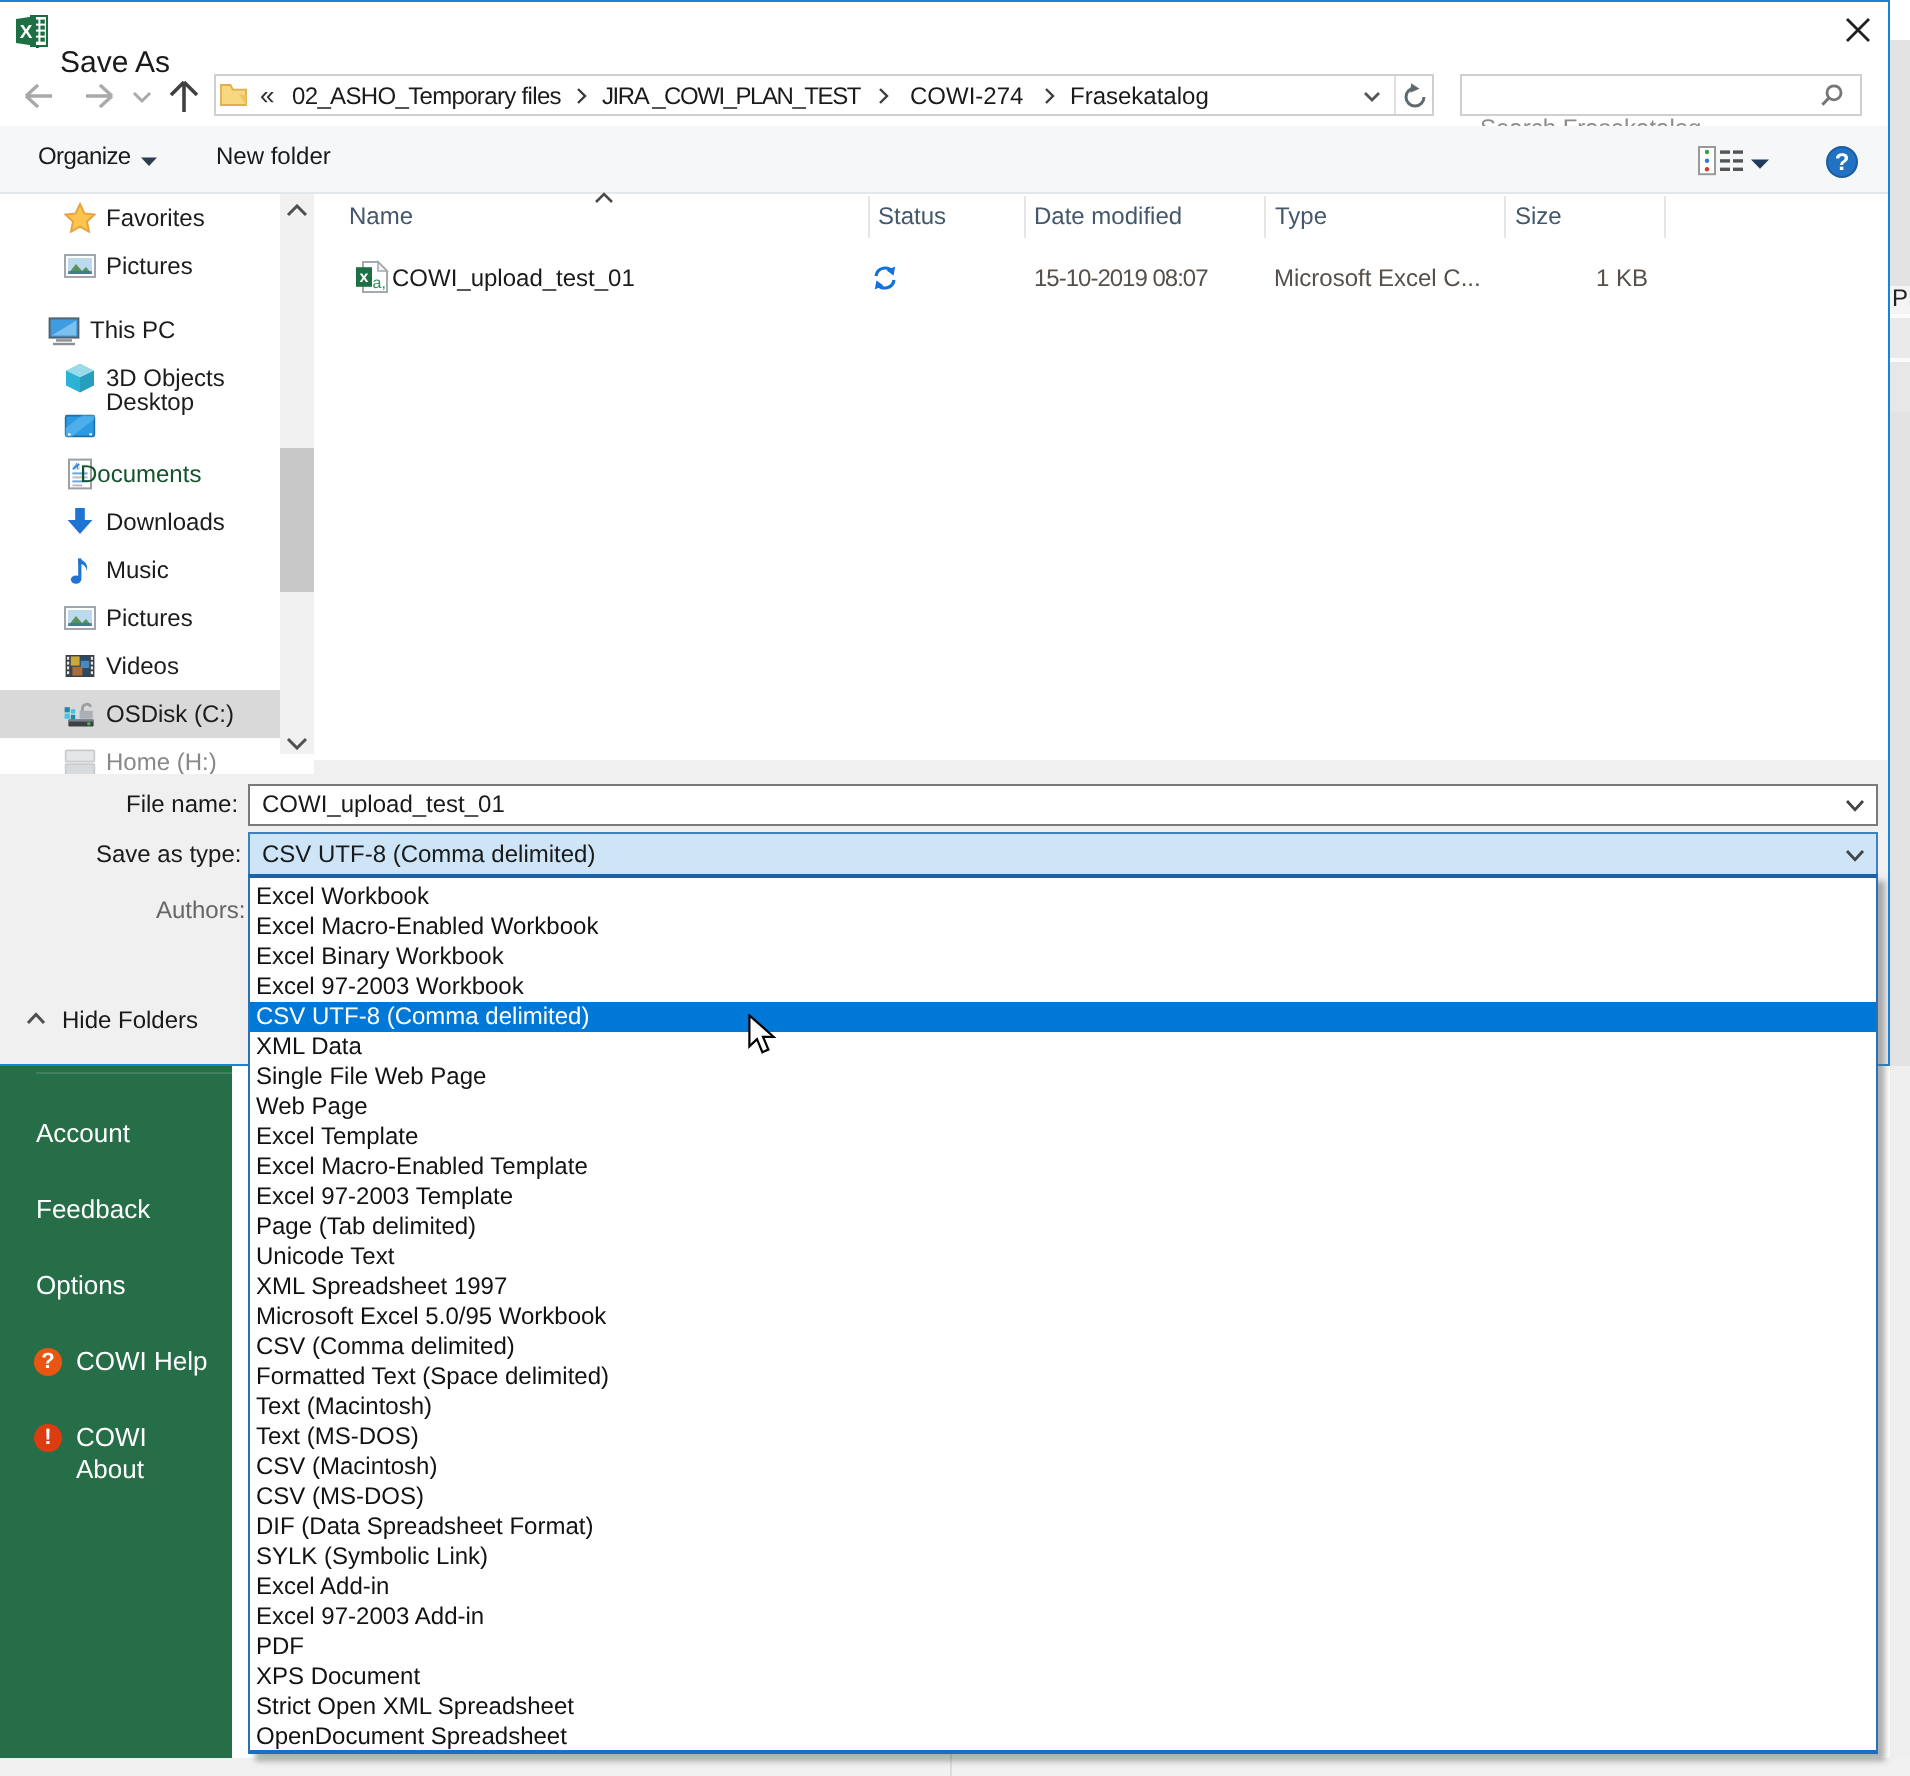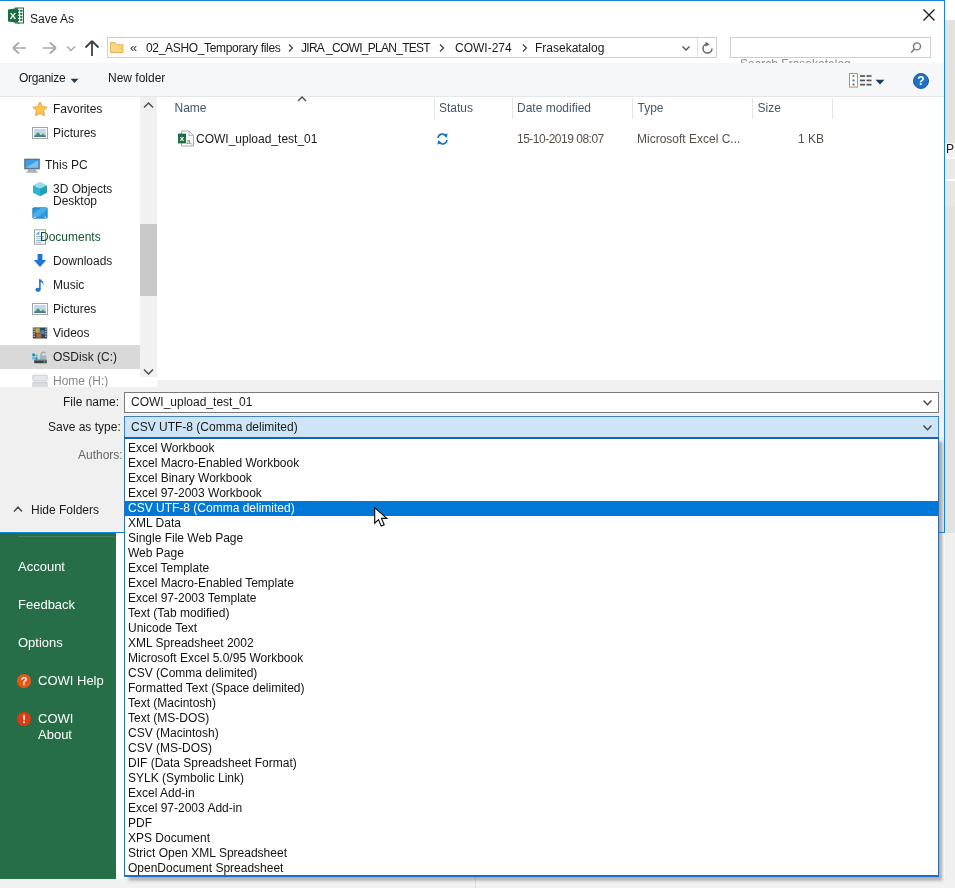--- a/index.html
+++ b/index.html
@@ -53,21 +53,21 @@
  <rect x="9" y="5.8" width="2.2" height="2" fill="#1a6e41"></rect>
     <rect x="12.2" y="5.8" width="2.2" height="2" fill="#1a6e41"></rect>
  <rect x="9" y="8.8" width="2.2" height="2" fill="#1a6e41"></rect>
     <rect x="12.2" y="8.8" width="2.2" height="2" fill="#1a6e41"></rect>
  <rect x="9" y="11.8" width="2.2" height="2" fill="#1a6e41"></rect>
     <rect x="12.2" y="11.8" width="2.2" height="2" fill="#1a6e41"></rect>
  <path d="M0 2.5 L10 1 L10 16 L0 14.5 Z" fill="#1d7044"></path>
  <path d="M10 16 L12 17 L10 17 Z" fill="#14502f"></path>
  <text x="5" y="12" font-size="9.5" font-weight="bold" fill="#fff" text-anchor="middle" font-family="Liberation Sans">X</text>
 </svg>
-<div class="t" style="left:30px;top:12px;font-size:12px">Save As</div>
+<div class="t" style="left:30px;top:24px;font-size:15px">Save As</div>
 <svg class="a" style="left:922px;top:8px" width="14" height="14" viewBox="0 0 14 14">
  <path d="M1.5 1.5 L12.5 12.5 M12.5 1.5 L1.5 12.5" stroke="#1f1f1f" stroke-width="1.4"></path>
 </svg>
 
 <svg class="a" style="left:10px;top:38px" width="92" height="20" viewBox="0 0 92 20">
  <path d="M3 10 H16 M3 10 L9 4.5 M3 10 L9 15.5" stroke="#a9a9a9" stroke-width="1.7" fill="none"></path>
  <path d="M33 10 H46 M46 10 L40 4.5 M46 10 L40 15.5" stroke="#a9a9a9" stroke-width="1.7" fill="none"></path>
  <path d="M57 8.5 L61 12.5 L65 8.5" stroke="#a9a9a9" stroke-width="1.5" fill="none"></path>
  <path d="M82 18 V3 M82 3 L75.5 9.5 M82 3 L88.5 9.5" stroke="#404040" stroke-width="1.8" fill="none"></path>
 </svg>
@@ -305,23 +305,23 @@
 <div class="li" style="top:470.5px">Excel Binary Workbook</div>
 <div class="li" style="top:485.5px">Excel 97-2003 Workbook</div>
 <div class="a" style="left:125px;top:500.5px;width:813px;height:15px;background:#0078d7"></div>
 <div class="li" style="top:500.5px;color:#fff">CSV UTF-8 (Comma delimited)</div>
 <div class="li" style="top:515.5px">XML Data</div>
 <div class="li" style="top:530.5px">Single File Web Page</div>
 <div class="li" style="top:545.5px">Web Page</div>
 <div class="li" style="top:560.5px">Excel Template</div>
 <div class="li" style="top:575.5px">Excel Macro-Enabled Template</div>
 <div class="li" style="top:590.5px">Excel 97-2003 Template</div>
-<div class="li" style="top:605.5px">Text (Tab modified)</div>
+<div class="li" style="top:605.5px">Page (Tab delimited)</div>
 <div class="li" style="top:620.5px">Unicode Text</div>
-<div class="li" style="top:635.5px">XML Spreadsheet 2002</div>
+<div class="li" style="top:635.5px">XML Spreadsheet 1997</div>
 <div class="li" style="top:650.5px">Microsoft Excel 5.0/95 Workbook</div>
 <div class="li" style="top:665.5px">CSV (Comma delimited)</div>
 <div class="li" style="top:680.5px">Formatted Text (Space delimited)</div>
 <div class="li" style="top:695.5px">Text (Macintosh)</div>
 <div class="li" style="top:710.5px">Text (MS-DOS)</div>
 <div class="li" style="top:725.5px">CSV (Macintosh)</div>
 <div class="li" style="top:740.5px">CSV (MS-DOS)</div>
 <div class="li" style="top:755.5px">DIF (Data Spreadsheet Format)</div>
 <div class="li" style="top:770.5px">SYLK (Symbolic Link)</div>
 <div class="li" style="top:785.5px">Excel Add-in</div>

